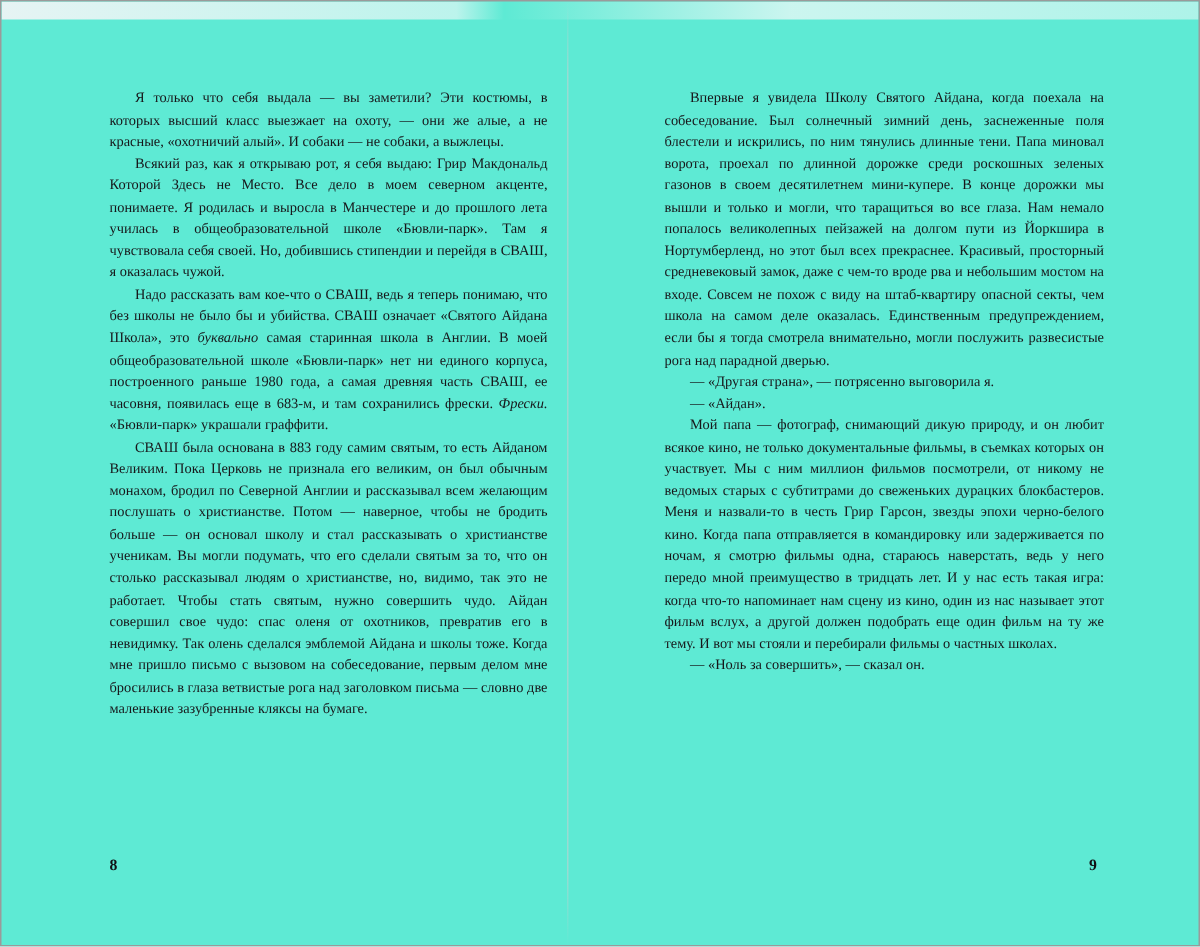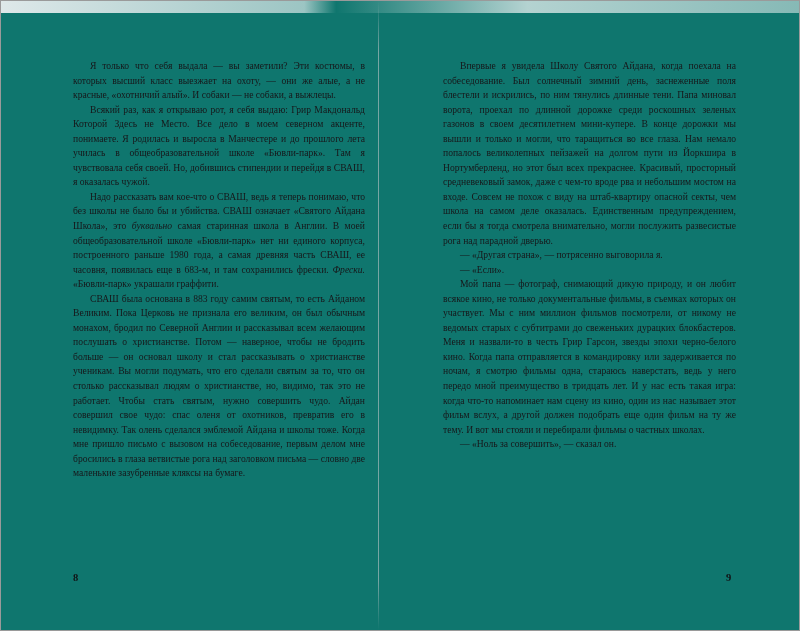--- a/index.html
+++ b/index.html
@@ -7,21 +7,21 @@
     padding: 0;
     background: #ffffff;
   }
   body {
     font-family: "Liberation Serif", "DejaVu Serif", serif;
   }
   .book-spread {
     position: relative;
     width: 800px;
     height: 631px;
-    background: #0f766e;
+    background: #5eead4;
     border: 1px solid #9a9a9a;
     box-sizing: border-box;
     overflow: hidden;
   }
   .gutter {
     position: absolute;
     top: 0;
     bottom: 0;
     left: 377px;
     width: 1px;
@@ -103,20 +103,20 @@
     </div>
     <div class="folio folio-left">8</div>
   </div>
 
   <div class="gutter"></div>
 
   <div class="page page-right">
     <div class="text-block">
       <p>Впервые я увидела Школу Святого Айдана, когда поехала на собеседование. Был солнечный зимний день, заснеженные поля блестели и искрились, по ним тянулись длинные тени. Папа миновал ворота, проехал по длинной дорожке среди роскошных зеленых газонов в своем десятилетнем мини-купере. В конце дорожки мы вышли и только и могли, что таращиться во все глаза. Нам немало попалось великолепных пейзажей на долгом пути из Йоркшира в Нортумберленд, но этот был всех прекраснее. Красивый, просторный средневековый замок, даже с чем-то вроде рва и небольшим мостом на входе. Совсем не похож с виду на штаб-квартиру опасной секты, чем школа на самом деле оказалась. Единственным предупреждением, если бы я тогда смотрела внимательно, могли послужить развесистые рога над парадной дверью.</p>
       <p class="dialogue">— «Другая страна», — потрясенно выговорила я.</p>
-      <p class="dialogue">— «Если».</p>
+      <p class="dialogue">— «Айдан».</p>
       <p>Мой папа — фотограф, снимающий дикую природу, и он любит всякое кино, не только документальные фильмы, в съемках которых он участвует. Мы с ним миллион фильмов посмотрели, от никому не ведомых старых с субтитрами до свеженьких дурацких блокбастеров. Меня и назвали-то в честь Грир Гарсон, звезды эпохи черно-белого кино. Когда папа отправляется в командировку или задерживается по ночам, я смотрю фильмы одна, стараюсь наверстать, ведь у него передо мной преимущество в тридцать лет. И у нас есть такая игра: когда что-то напоминает нам сцену из кино, один из нас называет этот фильм вслух, а другой должен подобрать еще один фильм на ту же тему. И вот мы стояли и перебирали фильмы о частных школах.</p>
       <p class="dialogue">— «Ноль за совершить», — сказал он.</p>
     </div>
     <div class="folio folio-right">9</div>
   </div>
 
 </div>
 
 </body></html>

